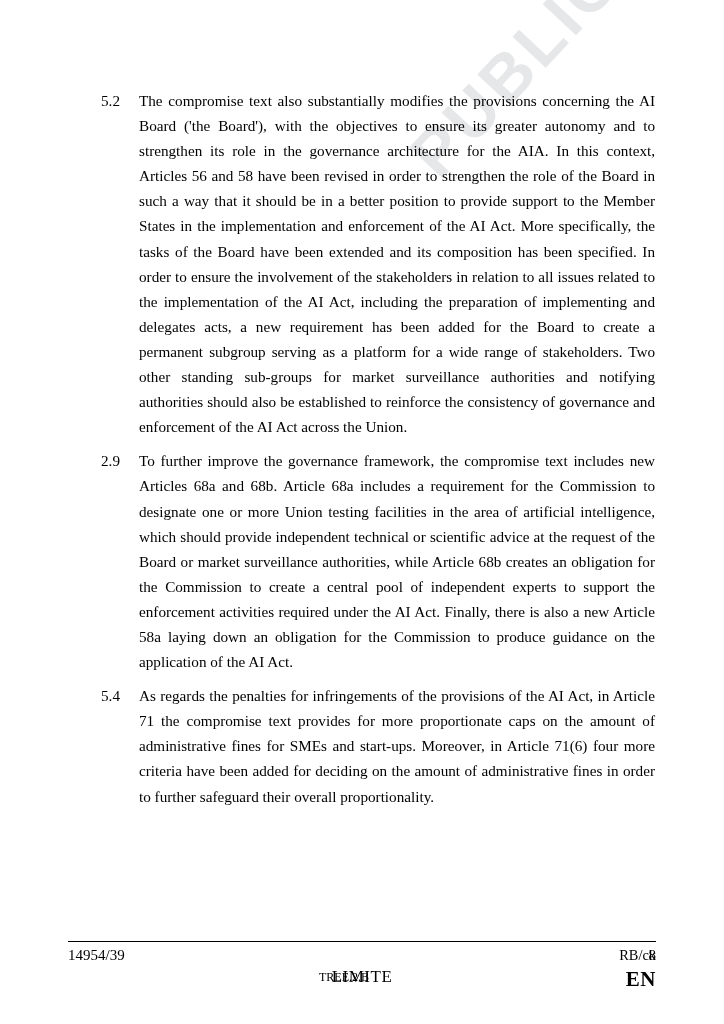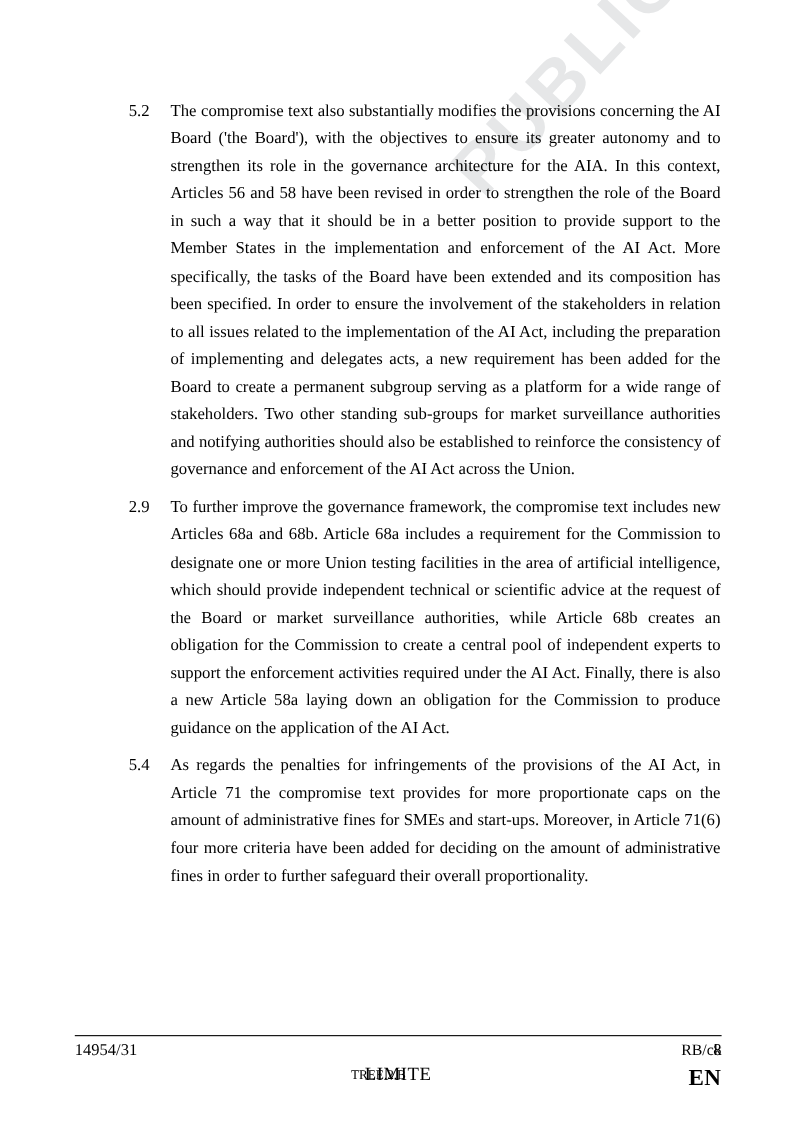--- a/index.html
+++ b/index.html
@@ -51,21 +51,21 @@
     top: 88px;
     width: 554px;
     z-index: 2;
   }
   .para {
     position: relative;
     font-size: 15.2px;
     line-height: 25.1px;
     text-align: justify;
     text-justify: inter-word;
-    margin: 0 0 9px 16px;
+    margin: 0 0 9px 0;
     padding-left: 38px;
   }
   .para-num {
     position: absolute;
     left: 0;
     top: 0;
     width: 34px;
     text-align: left;
     font-size: 15.2px;
     line-height: 25.1px;
@@ -168,21 +168,21 @@
     <div class="para">
       <span class="para-num">5.4</span>
       <span class="para-body"><span>As regards the penalties for infringements of the provisions of the AI Act, in </span><b>Article 71</b><span> the compromise text provides for more proportionate caps on the amount of administrative fines for SMEs and start-ups. Moreover, in </span><b>Article 71(6)</b><span> four more criteria have been added for deciding on the amount of administrative fines in order to further safeguard their overall proportionality.</span></span>
     </div>
   </div>
 
   <div id="footer">
     <hr id="footer-rule">
 
     <div class="footer-row footer-row-1">
-      <span class="f-left">14954/31</span>
+      <span class="f-left">14954/39</span>
       <span class="f-center">RB/ck</span>
       <span class="f-right">8</span>
     </div>
 
     <div class="footer-row footer-row-2">
       <span class="f-doccode">TREE.2.B</span>
       <span class="f-center-big">LIMITE</span>
       <span class="f-right-big">EN</span>
     </div>
   </div>

